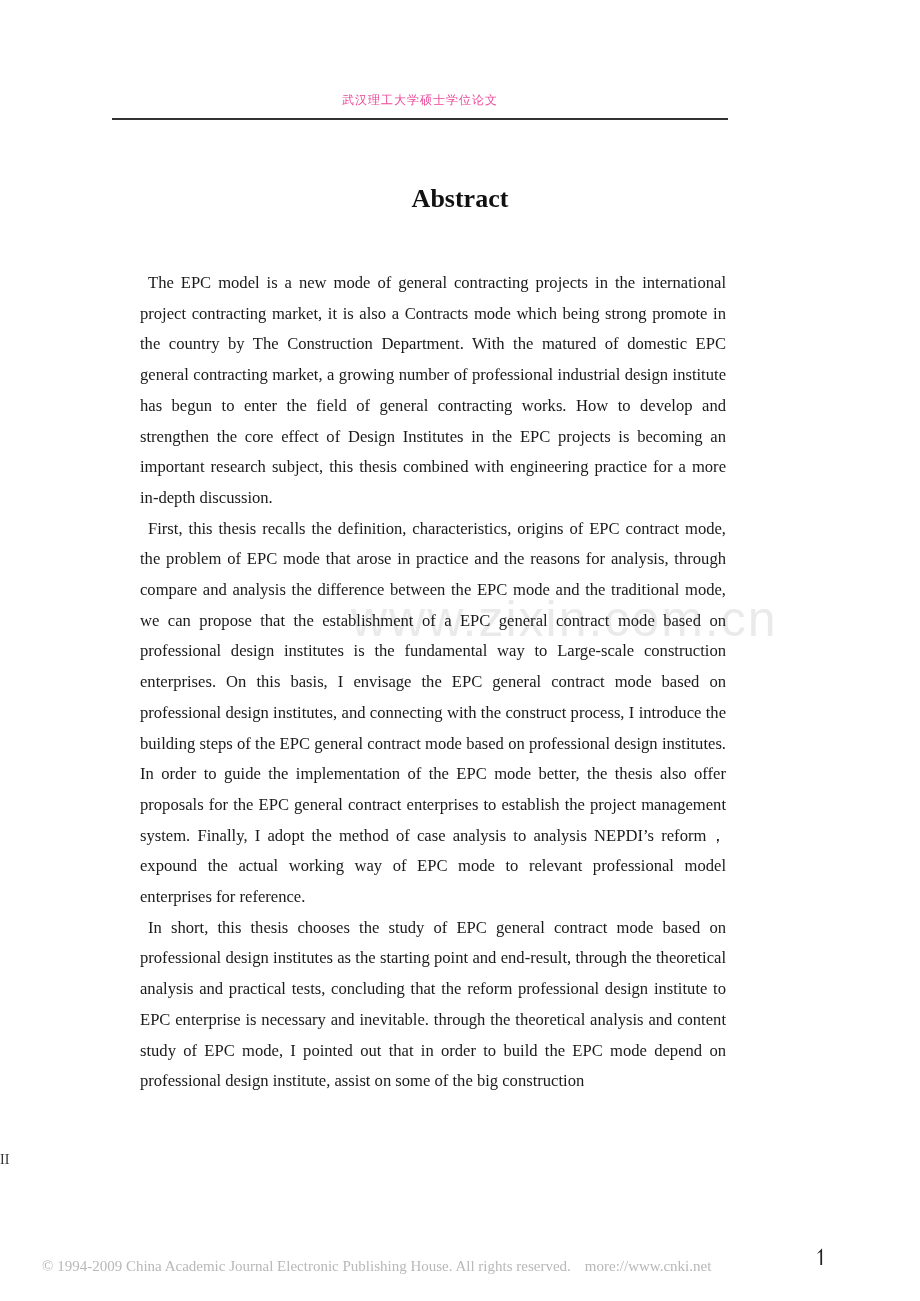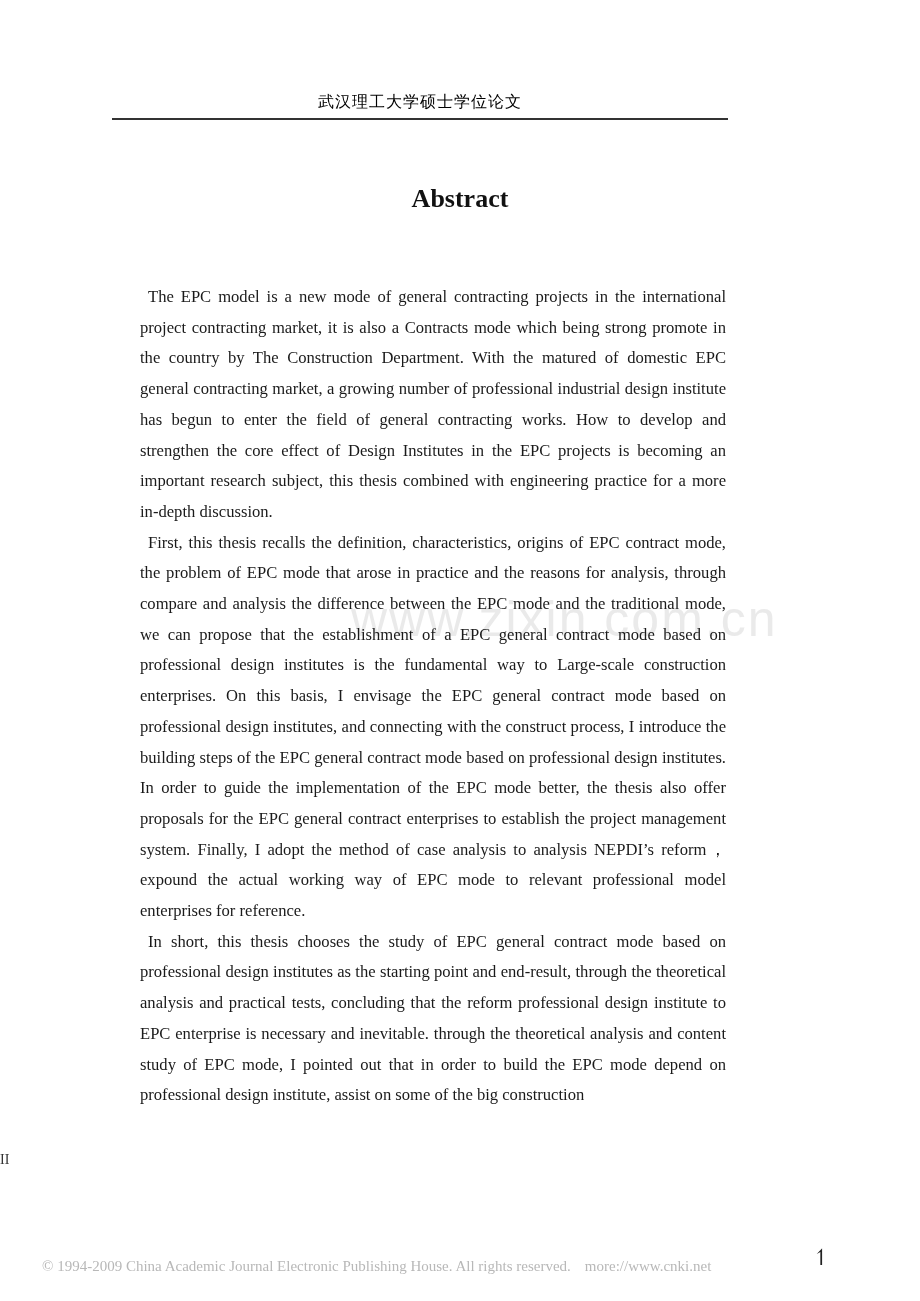--- a/index.html
+++ b/index.html
@@ -1,20 +1,20 @@
 <!DOCTYPE html>
 <html><head>
 <meta charset="utf-8">
 <style>
   html, body { margin: 0; padding: 0; background: #ffffff; }
   body { width: 920px; height: 1301px; position: relative; overflow: hidden; font-family: "Liberation Serif", "DejaVu Serif", serif; color: #1a1a1a; }
-  .page-header { position: absolute; left: 112px; top: 92px; width: 616px; text-align: center; font-size: 16px; color: #000000; letter-spacing: 1px; }
+  .page-header { position: absolute; left: 112px; top: 92px; width: 616px; text-align: center; font-size: 12px; color: #ec4899; letter-spacing: 1px; }
   .header-rule { position: absolute; left: 112px; top: 118px; width: 616px; height: 0; border-top: 2px solid #333; }
   .title { position: absolute; left: 0; width: 920px; top: 184px; text-align: center; font-weight: bold; font-size: 26px; color: #111; }
-  .body-text { position: absolute; left: 140px; top: 282px; width: 586px; font-size: 16.6px; line-height: 30.7px; text-align: justify; }
+  .body-text { position: absolute; left: 140px; top: 268px; width: 586px; font-size: 16.6px; line-height: 30.7px; text-align: justify; }
   .body-text p { margin: 0; text-indent: 8px; }
   .watermark { position: absolute; left: 351px; top: 590px; font-family: "Liberation Sans", "DejaVu Sans", sans-serif; font-size: 50px; color: rgba(180,180,180,0.28); letter-spacing: 2px; pointer-events: none; }
   .page-number { position: absolute; left: 0; width: 836px; top: 1152px; font-size: 14px; color: #333; }
   .copyright { position: absolute; left: 42px; top: 1258px; font-size: 15px; color: #b8b8b8; white-space: nowrap; }
   .copyright .url { margin-left: 14px; }
   .scan-mark { position: absolute; left: 812px; top: 1245px; font-size: 22px; color: #222; }
 </style>
 </head>
 <body>
 

